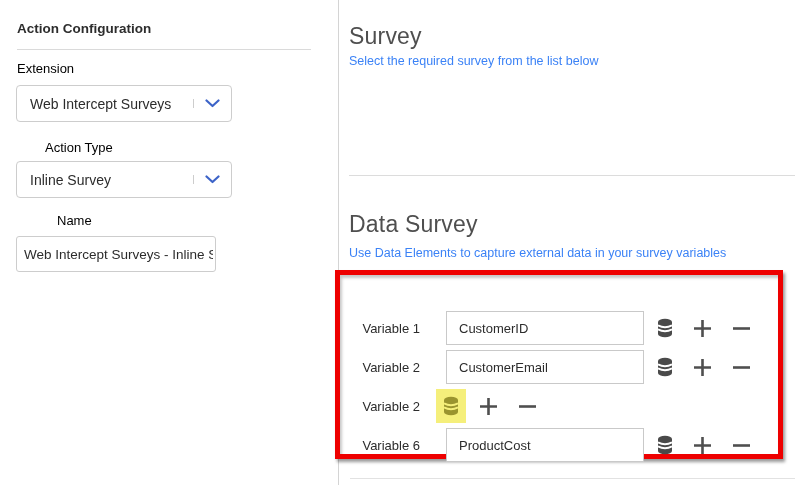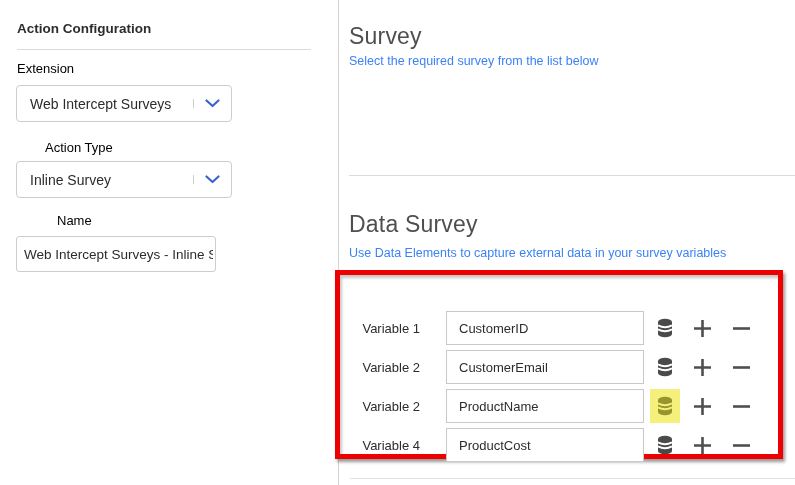--- a/index.html
+++ b/index.html
@@ -156,42 +156,41 @@
       </span>
       <span class="icon-btn minus">
         <svg width="19" height="19" viewBox="0 0 19 19">
             <path d="M1 9.5 H18" stroke="currentColor" stroke-width="2.6"></path>
           </svg>
       </span>
     </div>
 
     <div class="map-row">
       <span class="row-label">Variable 2</span>
-      <input class="row-input" type="text" value="ProductName" style="">
       <span class="icon-wrap hl">
         <svg width="16" height="20" viewBox="0 0 16 20">
             <path d="M1 4 A7 3.2 0 0 1 15 4 L15 16 A7 3.2 0 0 1 1 16 Z" fill="currentColor"></path>
             <path class="slit" d="M1 7.4 Q8 11 15 7.4" stroke-width="2" fill="none"></path>
             <path class="slit" d="M1 11.4 Q8 15 15 11.4" stroke-width="2" fill="none"></path>
           </svg>
       </span>
       <span class="icon-btn plus">
         <svg width="19" height="19" viewBox="0 0 19 19">
             <path d="M9.5 1 V18 M1 9.5 H18" stroke="currentColor" stroke-width="2.6"></path>
           </svg>
       </span>
       <span class="icon-btn minus">
         <svg width="19" height="19" viewBox="0 0 19 19">
             <path d="M1 9.5 H18" stroke="currentColor" stroke-width="2.6"></path>
           </svg>
       </span>
     </div>
 
     <div class="map-row">
-      <span class="row-label">Variable 4</span>
+      <span class="row-label">Variable 6</span>
       <input class="row-input" type="text" value="ProductCost" style="">
       <span class="icon-wrap">
         <svg width="16" height="20" viewBox="0 0 16 20">
             <path d="M1 4 A7 3.2 0 0 1 15 4 L15 16 A7 3.2 0 0 1 1 16 Z" fill="currentColor"></path>
             <path class="slit" d="M1 7.4 Q8 11 15 7.4" stroke-width="2" fill="none"></path>
             <path class="slit" d="M1 11.4 Q8 15 15 11.4" stroke-width="2" fill="none"></path>
           </svg>
       </span>
       <span class="icon-btn plus">
         <svg width="19" height="19" viewBox="0 0 19 19">

